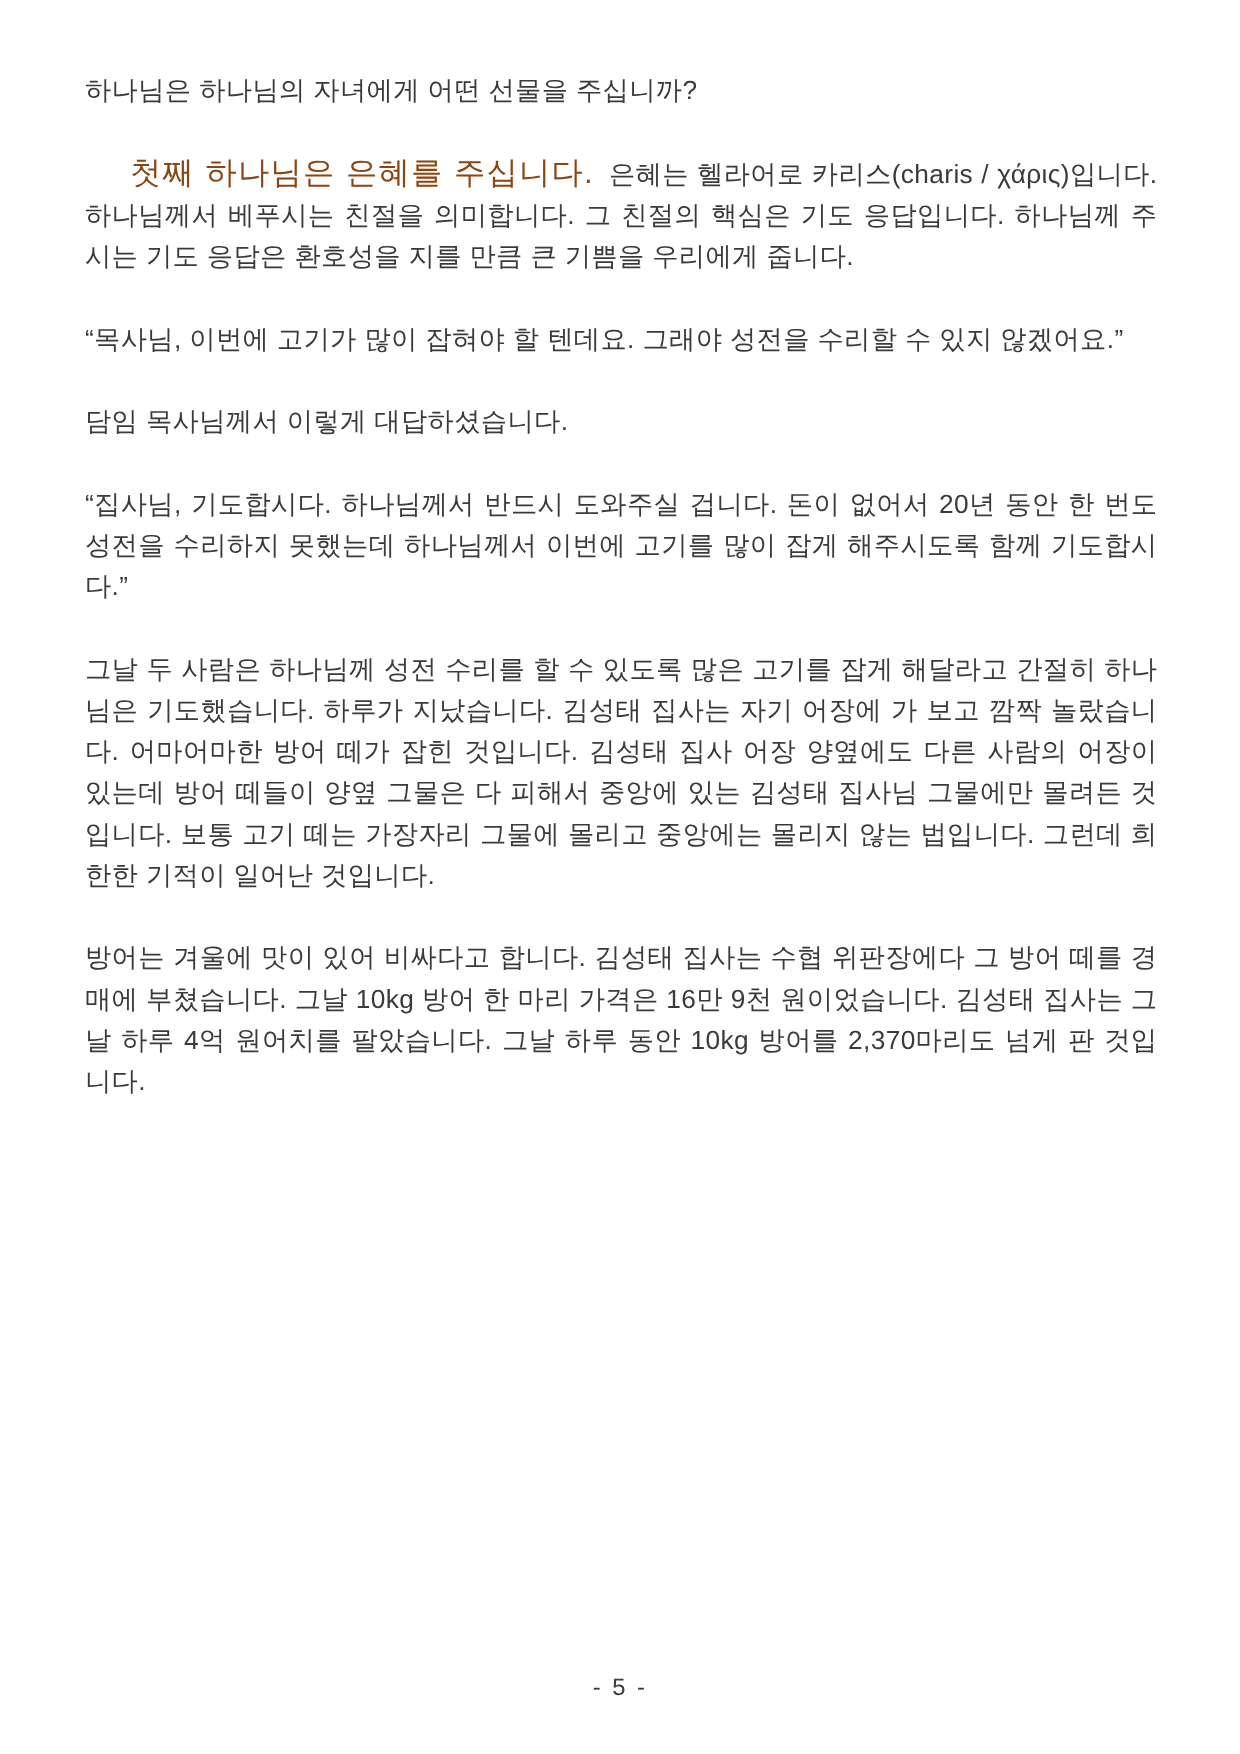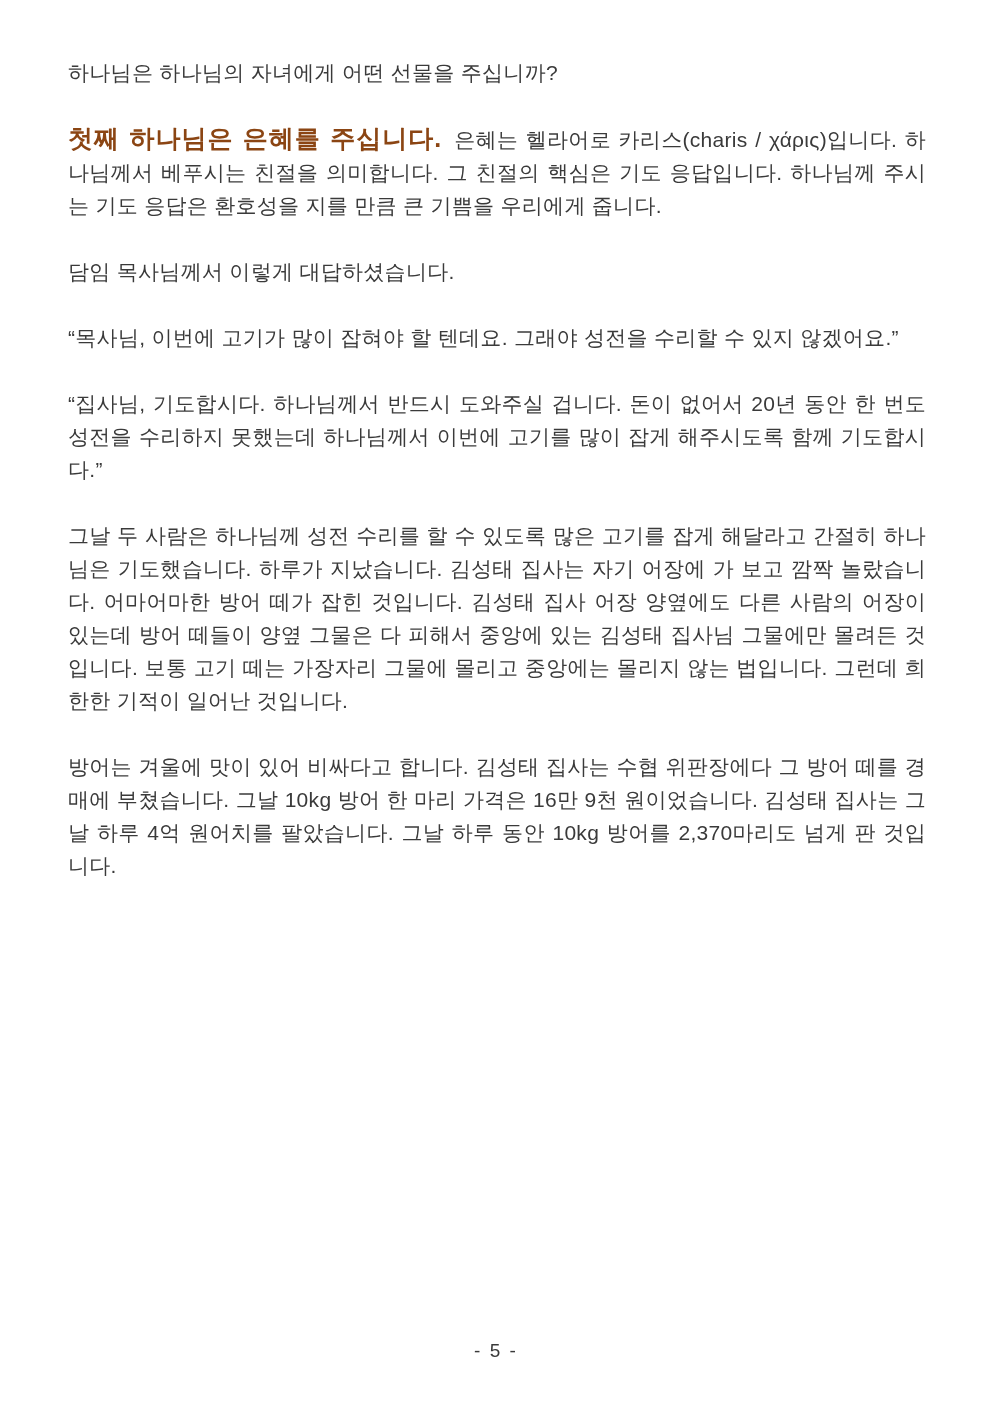--- a/index.html
+++ b/index.html
@@ -23,25 +23,26 @@
     font-size: 21px;
     line-height: 33px;
     letter-spacing: 0.3px;
     text-align: justify;
     word-break: break-all;
     margin-bottom: 33px;
     color: #3a3a3a;
   }
   .point-heading {
     font-size: 25px;
-    font-weight: bold;
+    font-weight: normal;
     color: #8B4513;
     letter-spacing: 1px;
     margin-right: 12px;
     line-height: 33px;
+    margin-left: 36px;
   }
   .footer {
     position: absolute;
     left: 0;
     right: 0;
     top: 1340px;
     text-align: center;
     font-size: 19px;
     letter-spacing: 2px;
     color: #3a3a3a;
@@ -53,23 +54,23 @@
 
 <div class="page">
 
   <p class="question">하나님은 하나님의 자녀에게 어떤 선물을 주십니까?</p>
 
   <p class="para">
     <strong class="point-heading">첫째 하나님은 은혜를 주십니다.</strong><span>은혜는 헬라어로 카리스(charis / χάρις)입니다. 하나님께서 베푸시는 친절을 의미합니다. 그 친절의 핵심은 기도 응답입니다. 하나님께 주시는 기도 응답은 환호성을 지를 만큼 큰 기쁨을 우리에게 줍니다.</span>
   </p>
 
 
+  <p class="para">“목사님, 이번에 고기가 많이 잡혀야 할 텐데요. 그래야 성전을 수리할 수 있지 않겠어요.”</p>
+
   <p class="para">담임 목사님께서 이렇게 대답하셨습니다.</p>
-
-  <p class="para">“목사님, 이번에 고기가 많이 잡혀야 할 텐데요. 그래야 성전을 수리할 수 있지 않겠어요.”</p>
 
   <p class="para">“집사님, 기도합시다. 하나님께서 반드시 도와주실 겁니다. 돈이 없어서 20년 동안 한 번도 성전을 수리하지 못했는데 하나님께서 이번에 고기를 많이 잡게 해주시도록 함께 기도합시다.”</p>
 
   <p class="para">그날 두 사람은 하나님께 성전 수리를 할 수 있도록 많은 고기를 잡게 해달라고 간절히 하나님은 기도했습니다. 하루가 지났습니다. 김성태 집사는 자기 어장에 가 보고 깜짝 놀랐습니다. 어마어마한 방어 떼가 잡힌 것입니다. 김성태 집사 어장 양옆에도 다른 사람의 어장이 있는데 방어 떼들이 양옆 그물은 다 피해서 중앙에 있는 김성태 집사님 그물에만 몰려든 것입니다. 보통 고기 떼는 가장자리 그물에 몰리고 중앙에는 몰리지 않는 법입니다. 그런데 희한한 기적이 일어난 것입니다.</p>
 
   <p class="para">방어는 겨울에 맛이 있어 비싸다고 합니다. 김성태 집사는 수협 위판장에다 그 방어 떼를 경매에 부쳤습니다. 그날 10kg 방어 한 마리 가격은 16만 9천 원이었습니다. 김성태 집사는 그날 하루 4억 원어치를 팔았습니다. 그날 하루 동안 10kg 방어를 2,370마리도 넘게 판 것입니다.</p>
 
 
 </div>
 

